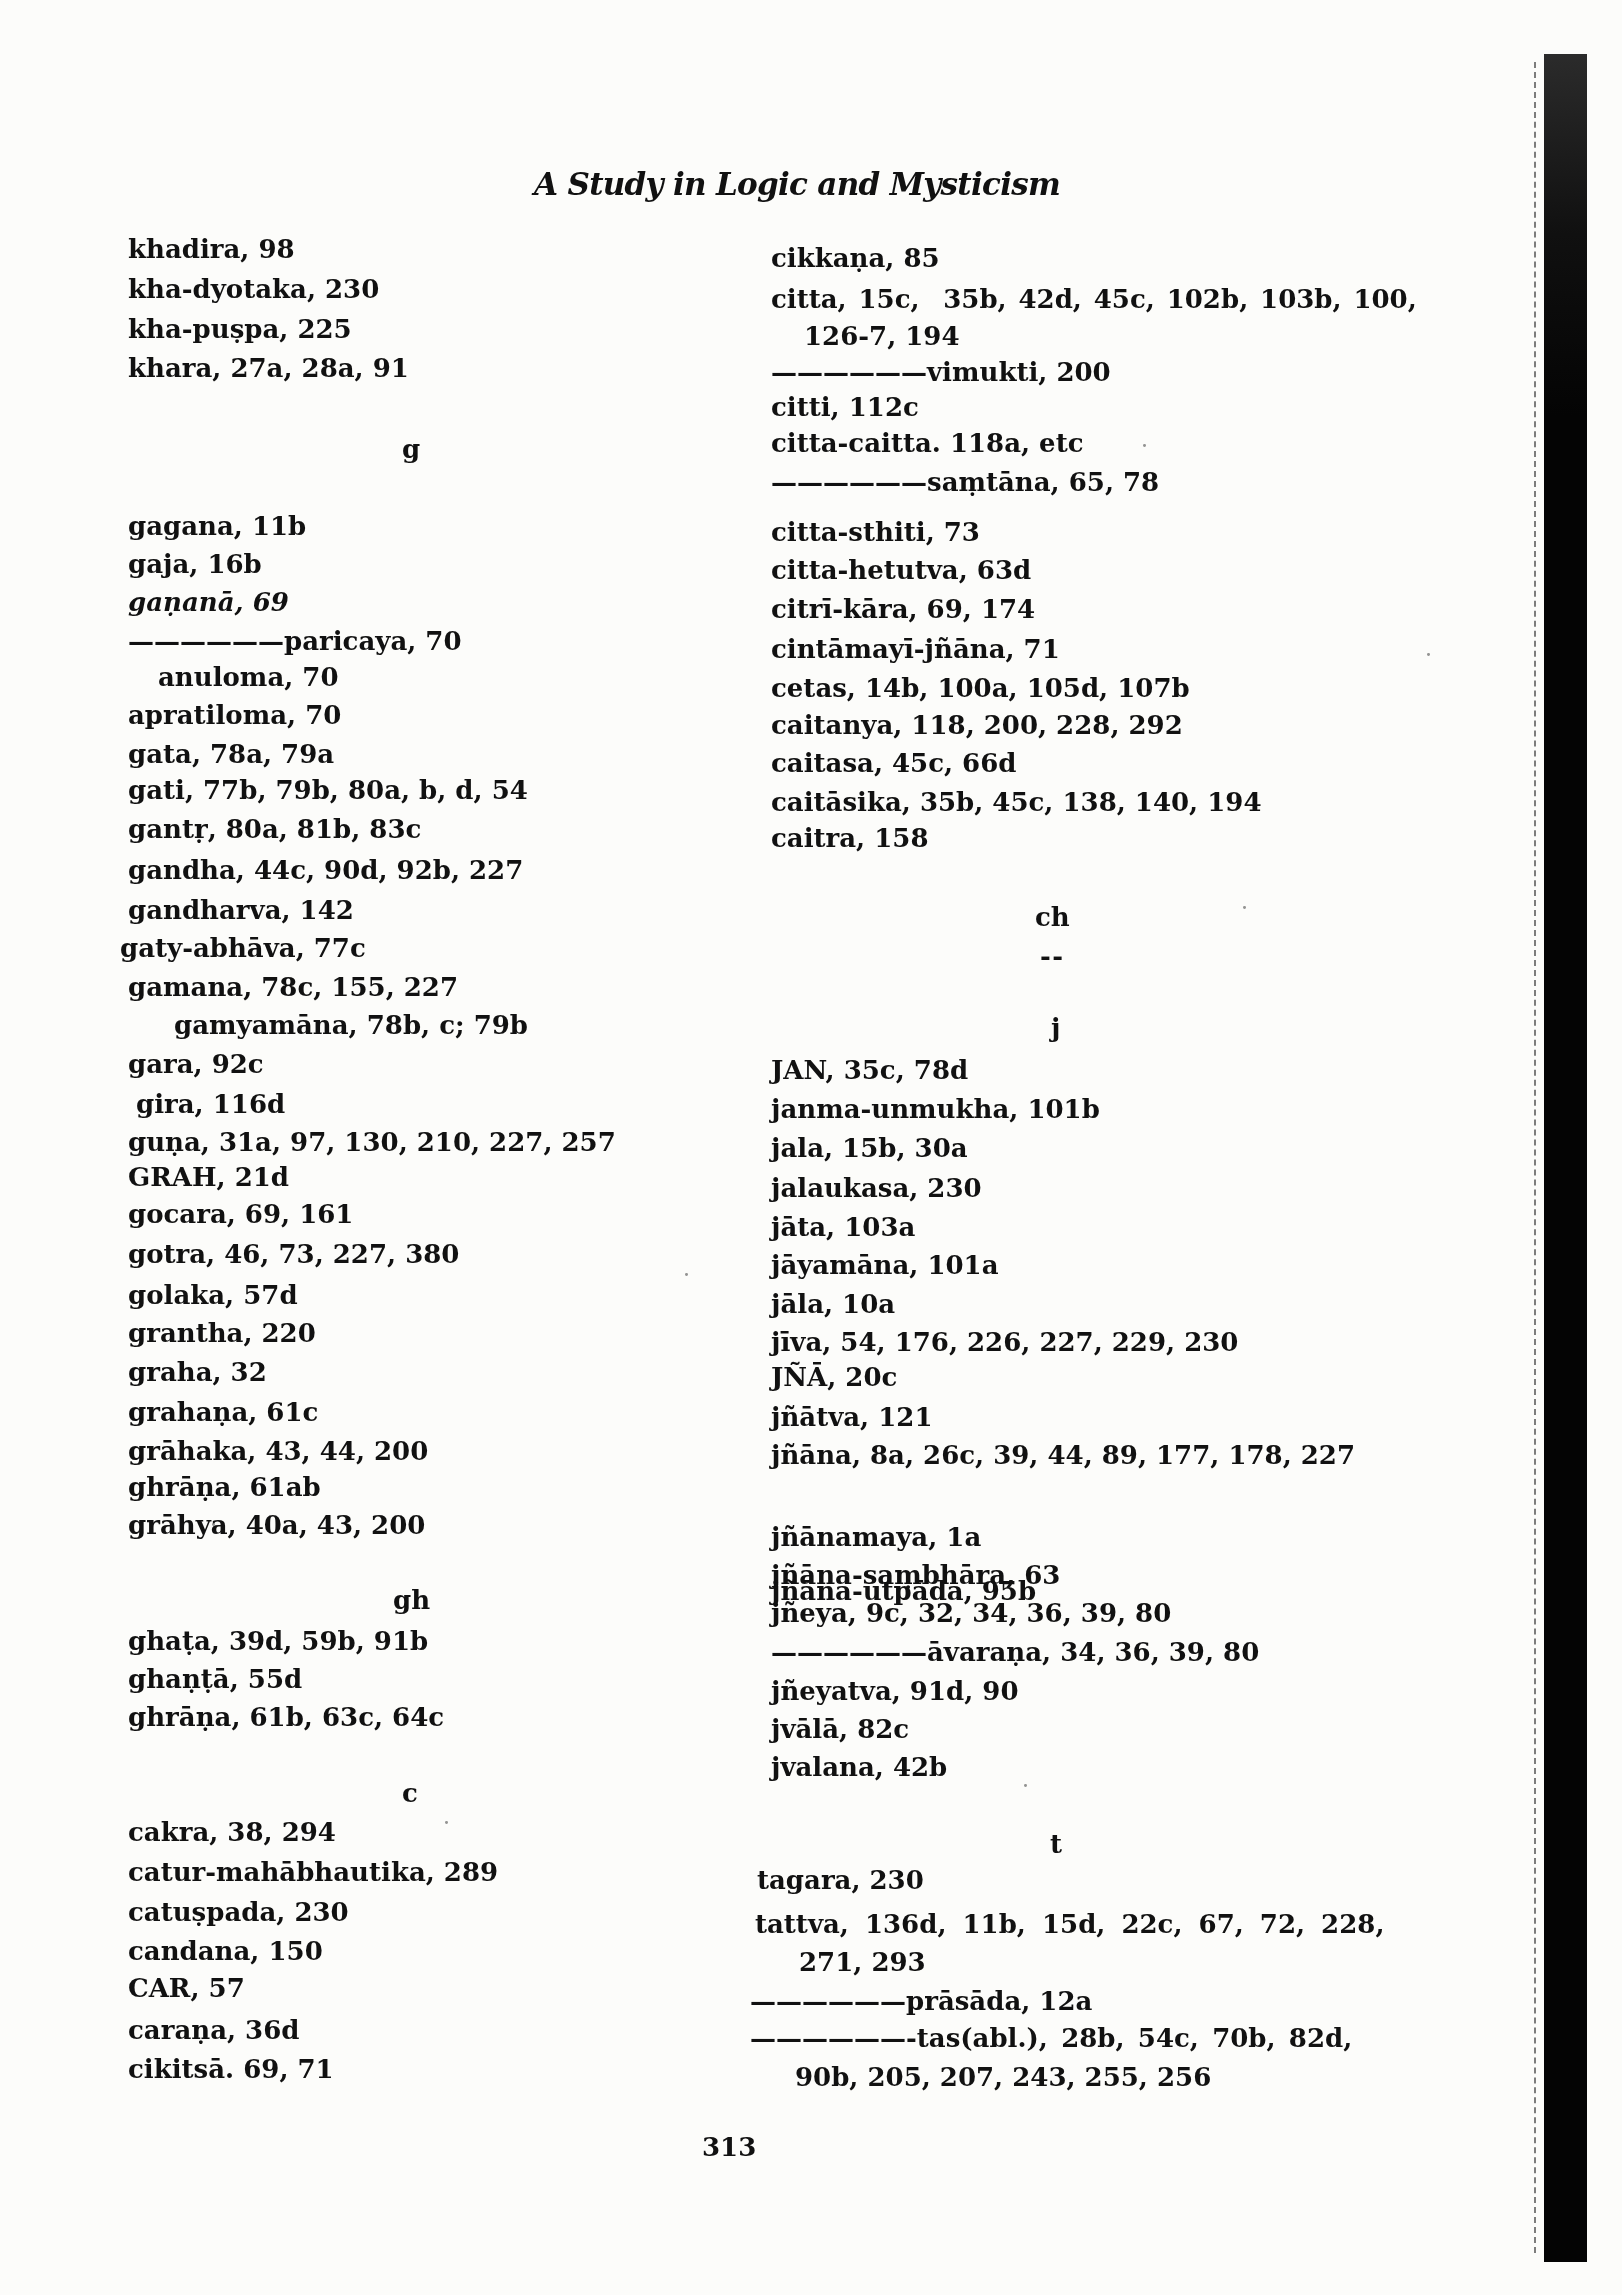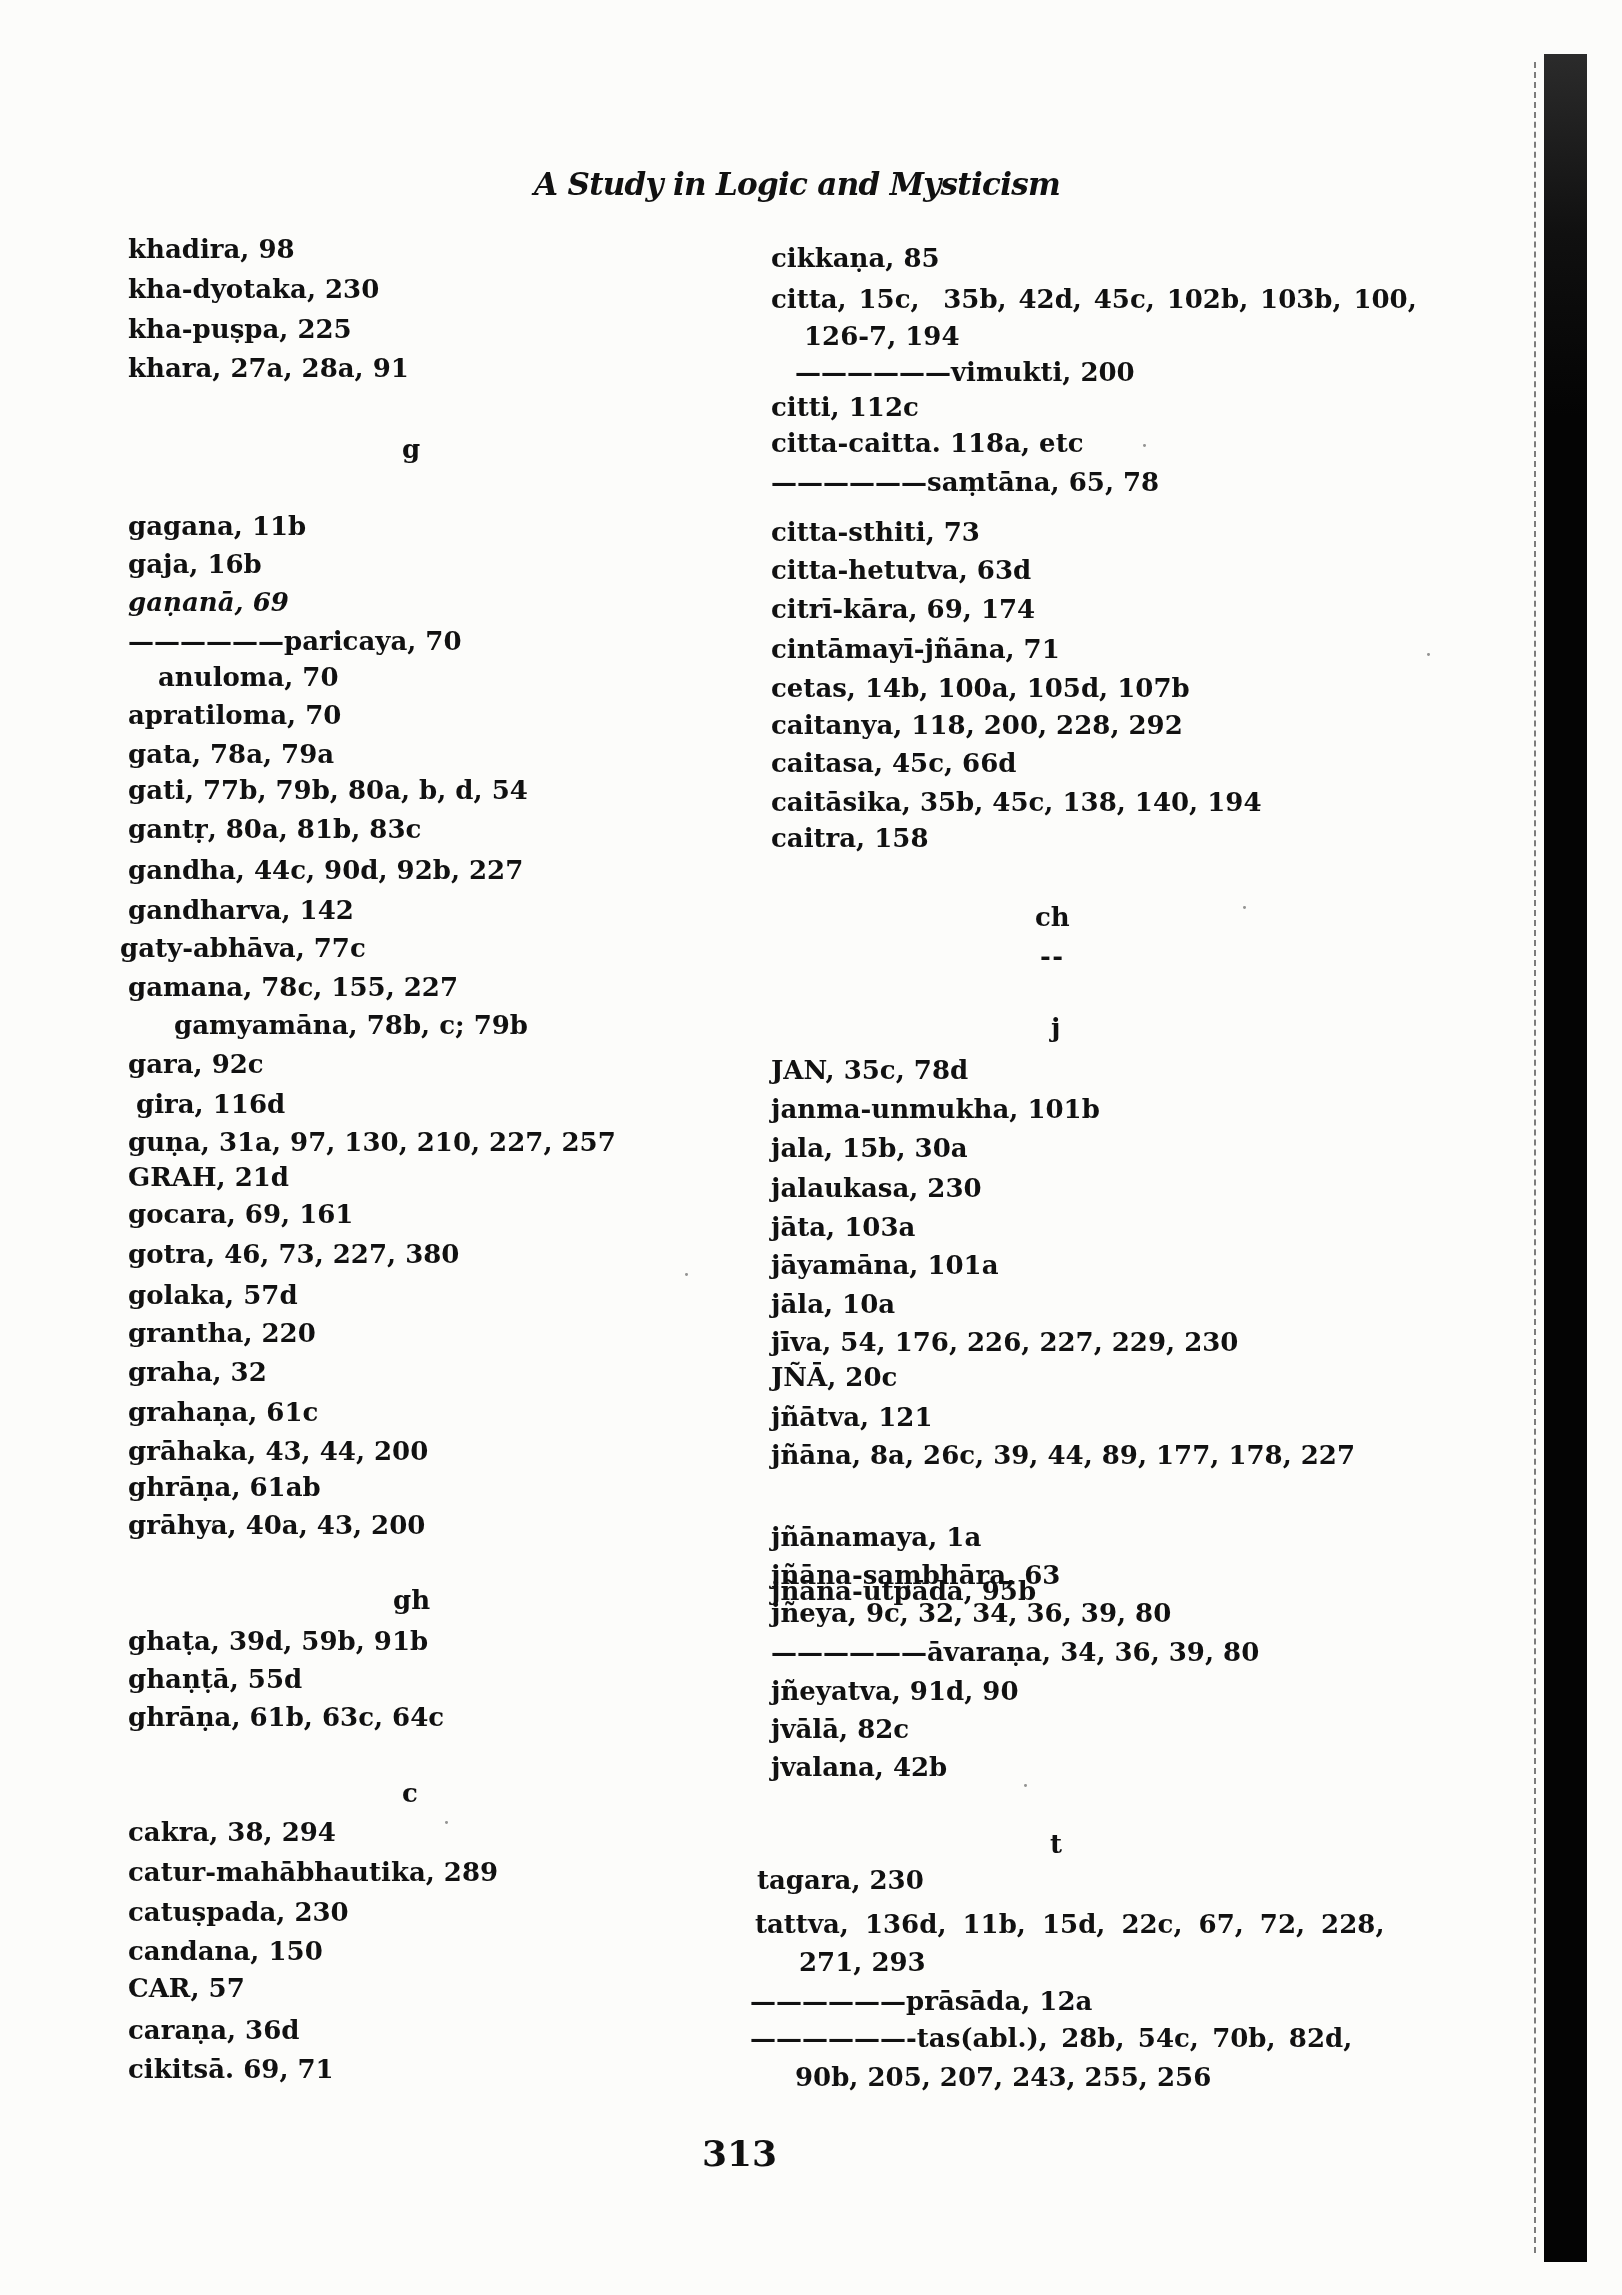--- a/index.html
+++ b/index.html
@@ -29,21 +29,21 @@
     font-weight: bold;
     line-height: 1;
     white-space: pre;
   }
   .heading { }
   .dashmark { letter-spacing: 1.4px; }
   .page-number {
     position: absolute;
     top: 2132px;
     left: 702px;
-    font-size: 36px;
+    font-size: 26px;
     font-weight: bold;
   }
   .scan-bar {
     position: absolute;
     left: 1544px;
     top: 54px;
     width: 43px;
     height: 2208px;
     background: linear-gradient(180deg, #2b2b2b 0px, #101010 180px, #040404 361px, #040404 100%);
   }
@@ -114,21 +114,21 @@
       <div class="line entry" style="left: 128px; top: 1899px;">catuṣpada, 230</div>
       <div class="line entry" style="left: 128px; top: 1938px;">candana, 150</div>
       <div class="line entry" style="left: 128px; top: 1975px;">CAR, 57</div>
       <div class="line entry" style="left: 128px; top: 2017px;">caraṇa, 36d</div>
       <div class="line entry" style="left: 128px; top: 2056px;">cikitsā. 69, 71</div>
     </div>
   <div class="col">
       <div class="line entry" style="left: 771px; top: 245px;">cikkaṇa, 85</div>
       <div class="line entry" style="left: 771px; top: 286px; word-spacing: 2.8px;">citta, 15c,  35b, 42d, 45c, 102b, 103b, 100,</div>
       <div class="line entry" style="left: 804px; top: 323px;">126-7, 194</div>
-      <div class="line entry" style="left: 771px; top: 359px; margin-left: 24px;">——————vimukti, 200</div>
+      <div class="line entry" style="left: 771px; top: 359px;">——————vimukti, 200</div>
       <div class="line entry" style="left: 771px; top: 394px;">citti, 112c</div>
       <div class="line entry" style="left: 771px; top: 430px;">citta-caitta. 118a, etc</div>
       <div class="line entry" style="left: 771px; top: 469px;">——————saṃtāna, 65, 78</div>
       <div class="line entry" style="left: 771px; top: 519px;">citta-sthiti, 73</div>
       <div class="line entry" style="left: 771px; top: 557px;">citta-hetutva, 63d</div>
       <div class="line entry" style="left: 771px; top: 596px;">citrī-kāra, 69, 174</div>
       <div class="line entry" style="left: 771px; top: 636px;">cintāmayī-jñāna, 71</div>
       <div class="line entry" style="left: 771px; top: 675px;">cetas, 14b, 100a, 105d, 107b</div>
       <div class="line entry" style="left: 771px; top: 712px;">caitanya, 118, 200, 228, 292</div>
       <div class="line entry" style="left: 771px; top: 750px;">caitasa, 45c, 66d</div>

